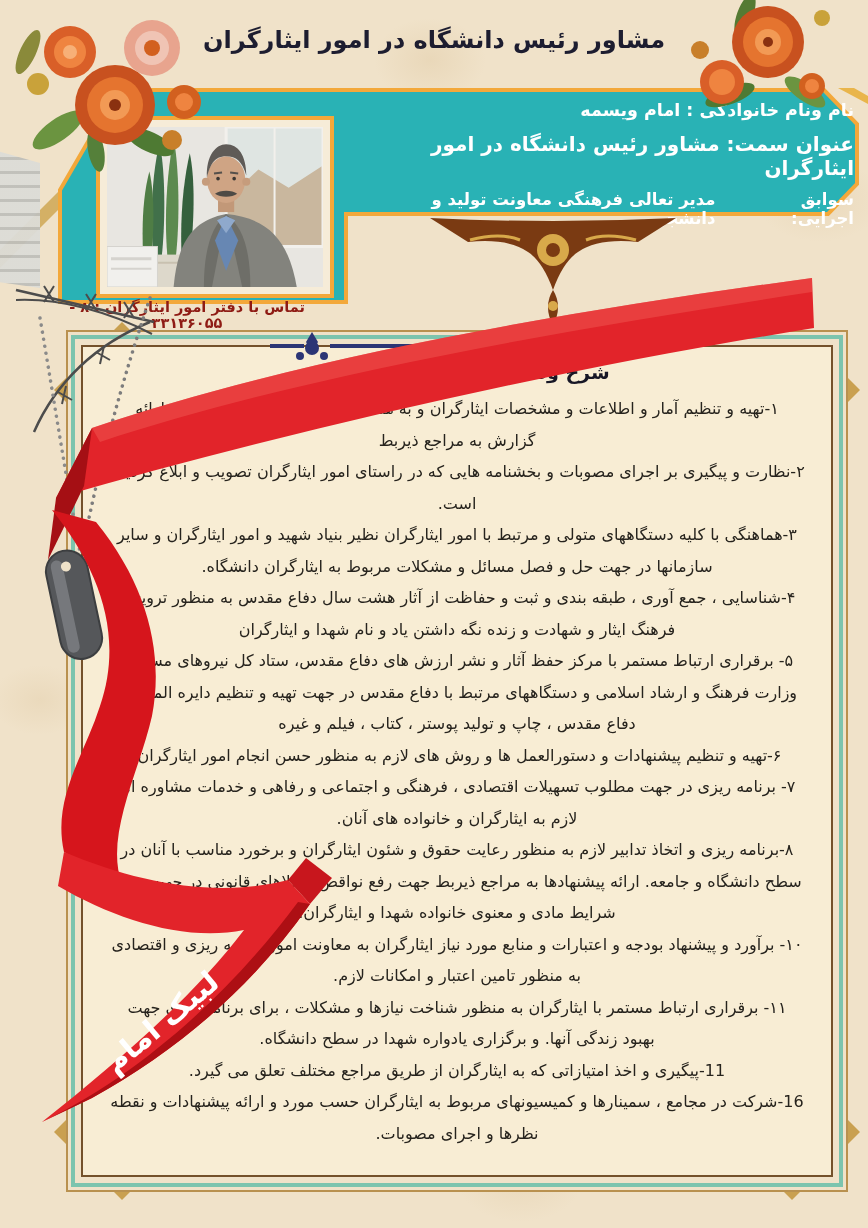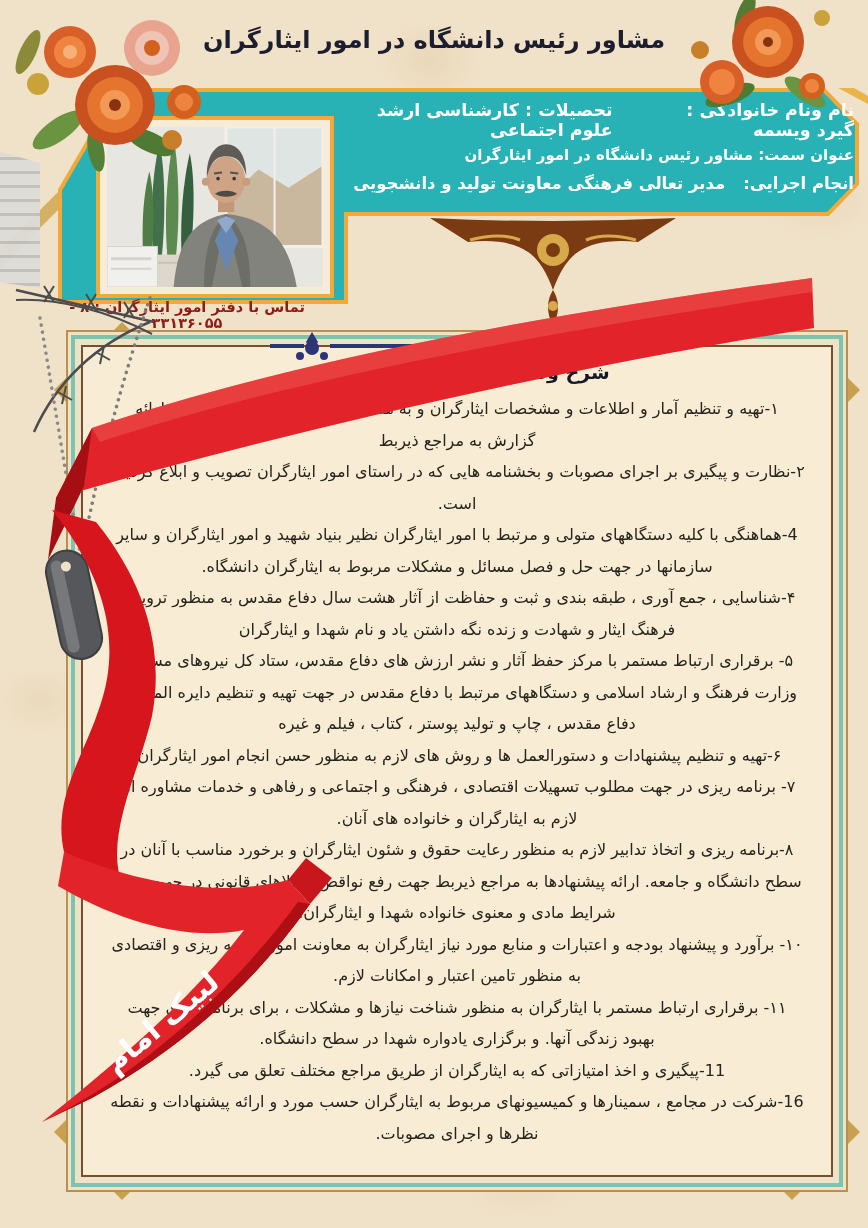--- a/index.html
+++ b/index.html
@@ -42,21 +42,21 @@
     left:96px;top:116px;width:238px;height:182px;z-index:5;
     background:#f6ecd8;border:4px solid #f3a83a;box-sizing:border-box;padding:7px;
   }
   .photo-frame svg{display:block;width:100%;height:100%;}
   
   .profile{
     left:348px;top:100px;width:506px;z-index:6;direction:rtl;text-align:right;
     color:#ffffff;
   }
   .profile-row1{display:flex;direction:rtl;gap:42px;font-size:17.5px;font-weight:bold;}
-  .profile-row2{margin-top:6px;font-size:15px;font-weight:bold;}
+  .profile-row2{margin-top:12px;font-size:20px;font-weight:bold;}
   .profile-row3{margin-top:10px;font-size:16.5px;font-weight:bold;display:flex;direction:rtl;gap:18px;}
   
   .contact{
     left:34px;top:299px;width:306px;z-index:6;direction:rtl;text-align:center;
     font-size:14.5px;font-weight:bold;color:#8e1b14;
   }
   
   .duties-panel{left:66px;top:330px;width:782px;height:862px;z-index:2;
     border:2px solid #b9914f;box-sizing:border-box;background:#f0e2c9;}
   .frame-teal{position:absolute;inset:3px;border:4px solid #7cc4ae;}
@@ -130,41 +130,40 @@
       <line x1="122" y1="45" x2="130" y2="46" stroke="#55504b" stroke-width="2"></line>
       <circle cx="110" cy="51" r="1.8" fill="#3a3632"></circle>
       <circle cx="126" cy="51" r="1.8" fill="#3a3632"></circle>
       <path d="M107,66 C112,62 124,62 129,66 C124,70 112,70 107,66 Z" fill="#4e4a45"></path>
     </g>
   </svg>
 </div>
 
 <div class="profile abs">
   <div class="profile-row1">
-    <span>نام ونام خانوادگی : گیرد ویسمه</span>
-    <span>تحصیلات : کارشناسی ارشد علوم اجتماعی</span>
+    <span>نام ونام خانوادگی : امام ویسمه</span>
   </div>
   <div class="profile-row2">عنوان سمت: مشاور رئیس دانشگاه در امور ایثارگران</div>
   <div class="profile-row3">
-    <span>انجام اجرایی:</span>
+    <span>سوابق اجرایی:</span>
     <span>مدیر تعالی فرهنگی معاونت تولید و دانشجویی</span>
   </div>
 </div>
 
 <div class="contact abs">تماس با دفتر امور ایثارگران : ۸ - ۳۳۱۳۶۰۵۵</div>
 
 <div class="duties-panel abs">
   <div class="frame-teal">
     <div class="frame-inner">
       <div class="duties-content">
         <div class="duties-heading">شرح وظایف دفتر امور ایثارگران</div>
         <div>
             <p class="duty">۱-تهیه و تنظیم آمار و اطلاعات و مشخصات ایثارگران و به هنگام نمودن آنها، تجزیه و تحلیل و ارائه گزارش به مراجع ذیربط</p>
             <p class="duty">۲-نظارت و پیگیری بر اجرای مصوبات و بخشنامه هایی که در راستای امور ایثارگران تصویب و ابلاغ گردیده است.</p>
-            <p class="duty">4-هماهنگی با کلیه دستگاههای متولی و مرتبط با امور ایثارگران نظیر بنیاد شهید و امور ایثارگران و سایر سازمانها در جهت حل و فصل مسائل و مشکلات مربوط به ایثارگران دانشگاه.</p>
+            <p class="duty">۳-هماهنگی با کلیه دستگاههای متولی و مرتبط با امور ایثارگران نظیر بنیاد شهید و امور ایثارگران و سایر سازمانها در جهت حل و فصل مسائل و مشکلات مربوط به ایثارگران دانشگاه.</p>
             <p class="duty">۴-شناسایی ، جمع آوری ، طبقه بندی و ثبت و حفاظت از آثار هشت سال دفاع مقدس به منظور ترویج و فرهنگ ایثار و شهادت و زنده نگه داشتن یاد و نام شهدا و ایثارگران</p>
             <p class="duty">۵- برقراری ارتباط مستمر با مرکز حفظ آثار و نشر ارزش های دفاع مقدس، ستاد کل نیروهای مسلح و وزارت فرهنگ و ارشاد اسلامی و دستگاههای مرتبط با دفاع مقدس در جهت تهیه و تنظیم دایره المعارف دفاع مقدس ، چاپ و تولید پوستر ، کتاب ، فیلم و غیره</p>
             <p class="duty">۶-تهیه و تنظیم پیشنهادات و دستورالعمل ها و روش های لازم به منظور حسن انجام امور ایثارگران.</p>
             <p class="duty">۷- برنامه ریزی در جهت مطلوب تسهیلات اقتصادی ، فرهنگی و اجتماعی و رفاهی و خدمات مشاوره ای لازم به ایثارگران و خانواده های آنان.</p>
             <p class="duty">۸-برنامه ریزی و اتخاذ تدابیر لازم به منظور رعایت حقوق و شئون ایثارگران و برخورد مناسب با آنان در سطح دانشگاه و جامعه. ارائه پیشنهادها به مراجع ذیربط جهت رفع نواقص و خلاهای قانونی در جهت بهبود شرایط مادی و معنوی خانواده شهدا و ایثارگران.</p>
             <p class="duty">۱۰- برآورد و پیشنهاد بودجه و اعتبارات و منابع مورد نیاز ایثارگران به معاونت امور برنامه ریزی و اقتصادی به منظور تامین اعتبار و امکانات لازم.</p>
             <p class="duty">۱۱- برقراری ارتباط مستمر با ایثارگران به منظور شناخت نیازها و مشکلات ، برای برنامه ریزی جهت بهبود زندگی آنها. و برگزاری یادواره شهدا در سطح دانشگاه.</p>
             <p class="duty">11-پیگیری و اخذ امتیازاتی که به ایثارگران از طریق مراجع مختلف تعلق می گیرد.</p>
             <p class="duty">16-شرکت در مجامع ، سمینارها و کمیسیونهای مربوط به ایثارگران حسب مورد و ارائه پیشنهادات و نقطه نظرها و اجرای مصوبات.</p>
           </div>

